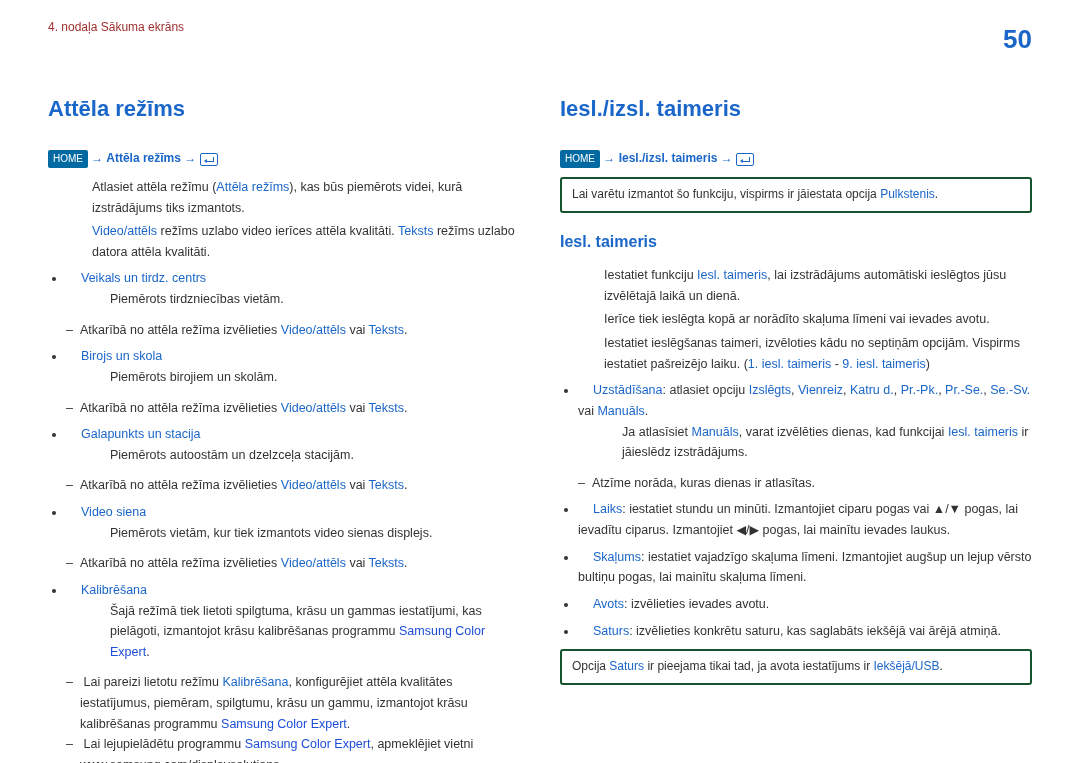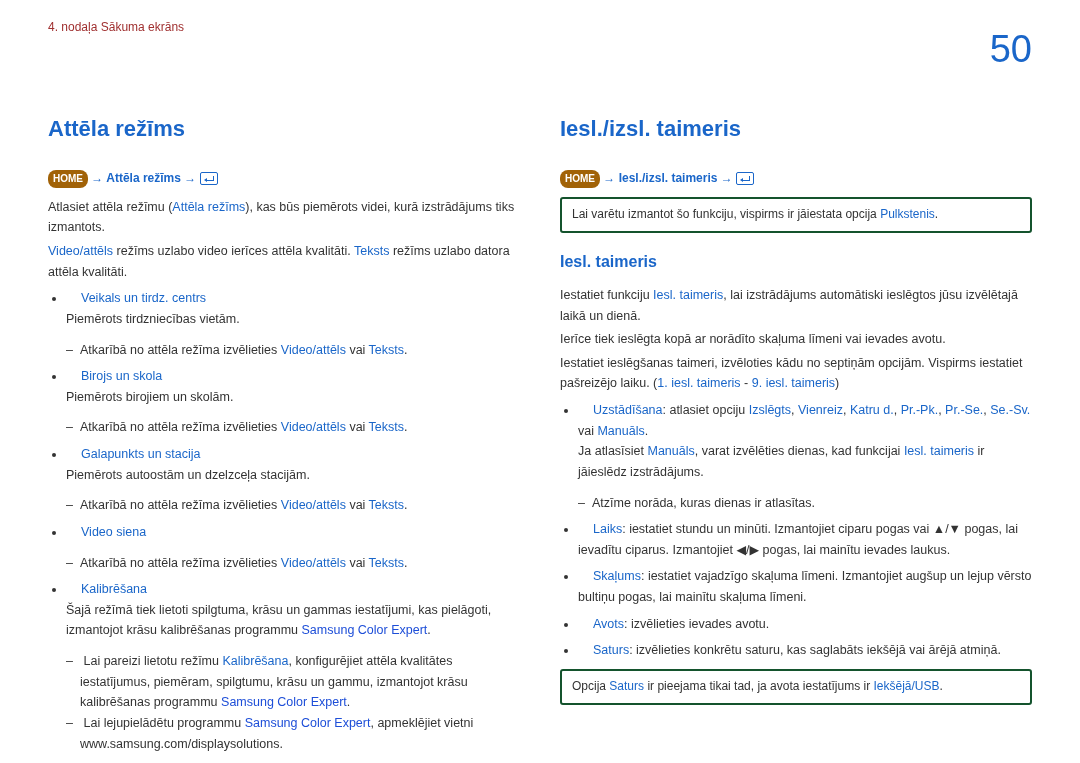--- a/index.html
+++ b/index.html
@@ -20,22 +20,22 @@
     align-items: flex-start;
     padding: 18px 48px 0 48px;
     gap: 24px;
   }
   .breadcrumb {
     color: #a03030;
     font-size: 12px;
   }
   .page-num {
     color: #1a66c9;
-    font-size: 38px;
-    font-weight: 400;
+    font-size: 26px;
+    font-weight: 700;
   }
   .columns {
     display: flex;
     gap: 40px;
     padding: 30px 48px 0 48px;
   }
   .col {
     flex: 1;
     min-width: 0;
   }
@@ -52,26 +52,26 @@
     margin-top: 16px;
     margin-bottom: 10px;
   }
   .path-line {
     font-size: 12px;
     font-weight: 700;
     margin-bottom: 8px;
   }
   .home-pill {
     display: inline-block;
-    background: #a16207;
+    background: #0369a1;
     color: #fff;
     font-size: 10px;
     padding: 1px 5px;
-    border-radius: 8px;
-    font-weight: 700;
+    border-radius: 2px;
+    font-weight: 400;
     vertical-align: middle;
   }
   .arrow { color: #1a66c9; font-weight: 700; }
   .path-link { color: #1a66c9; font-weight: 700; }
   .enter-icon {
     display: inline-block;
     width: 18px;
     height: 13px;
     border: 1.5px solid #1a66c9;
     border-radius: 2px;
@@ -91,21 +91,21 @@
   .enter-icon::before {
     content: "";
     position: absolute;
     left: 3px;
     bottom: 2px;
     width: 0; height: 0;
     border-top: 2px solid transparent;
     border-bottom: 2px solid transparent;
     border-right: 3px solid #1a66c9;
   }
-  p { margin-bottom: 3px; }
+  p { margin-bottom: 3px; margin-left: 44px; }
   .blue { color: #1a66c9; }
   .red { color: #1d4ed8; }
   ul.main-list {
     list-style: disc;
     padding-left: 18px;
     margin-top: 6px;
   }
   ul.main-list > li { margin-bottom: 6px; }
   ul.sub-list {
     list-style: none;
@@ -172,20 +172,21 @@
       </li>
       <li>
         <span class="item-head">Galapunkts un stacija</span>
         <p>Piemērots autoostām un dzelzceļa stacijām.</p>
         <ul class="sub-list">
           <li><span>Atkarībā no attēla režīma izvēlieties </span><span class="blue">Video/attēls</span><span> vai </span><span class="blue">Teksts</span><span>.</span></li>
         </ul>
       </li>
       <li>
         <span class="item-head">Video siena</span>
+        <p>Piemērots vietām, kur tiek izmantots video sienas displejs.</p>
         <ul class="sub-list">
           <li><span>Atkarībā no attēla režīma izvēlieties </span><span class="blue">Video/attēls</span><span> vai </span><span class="blue">Teksts</span><span>.</span></li>
         </ul>
       </li>
       <li>
         <span class="item-head">Kalibrēšana</span>
         <p>
           <span>Šajā režīmā tiek lietoti spilgtuma, krāsu un gammas iestatījumi, kas pielāgoti, izmantojot krāsu kalibrēšanas programmu </span><span class="red">Samsung Color Expert</span><span>.</span>
         </p>
         <ul class="sub-list">

